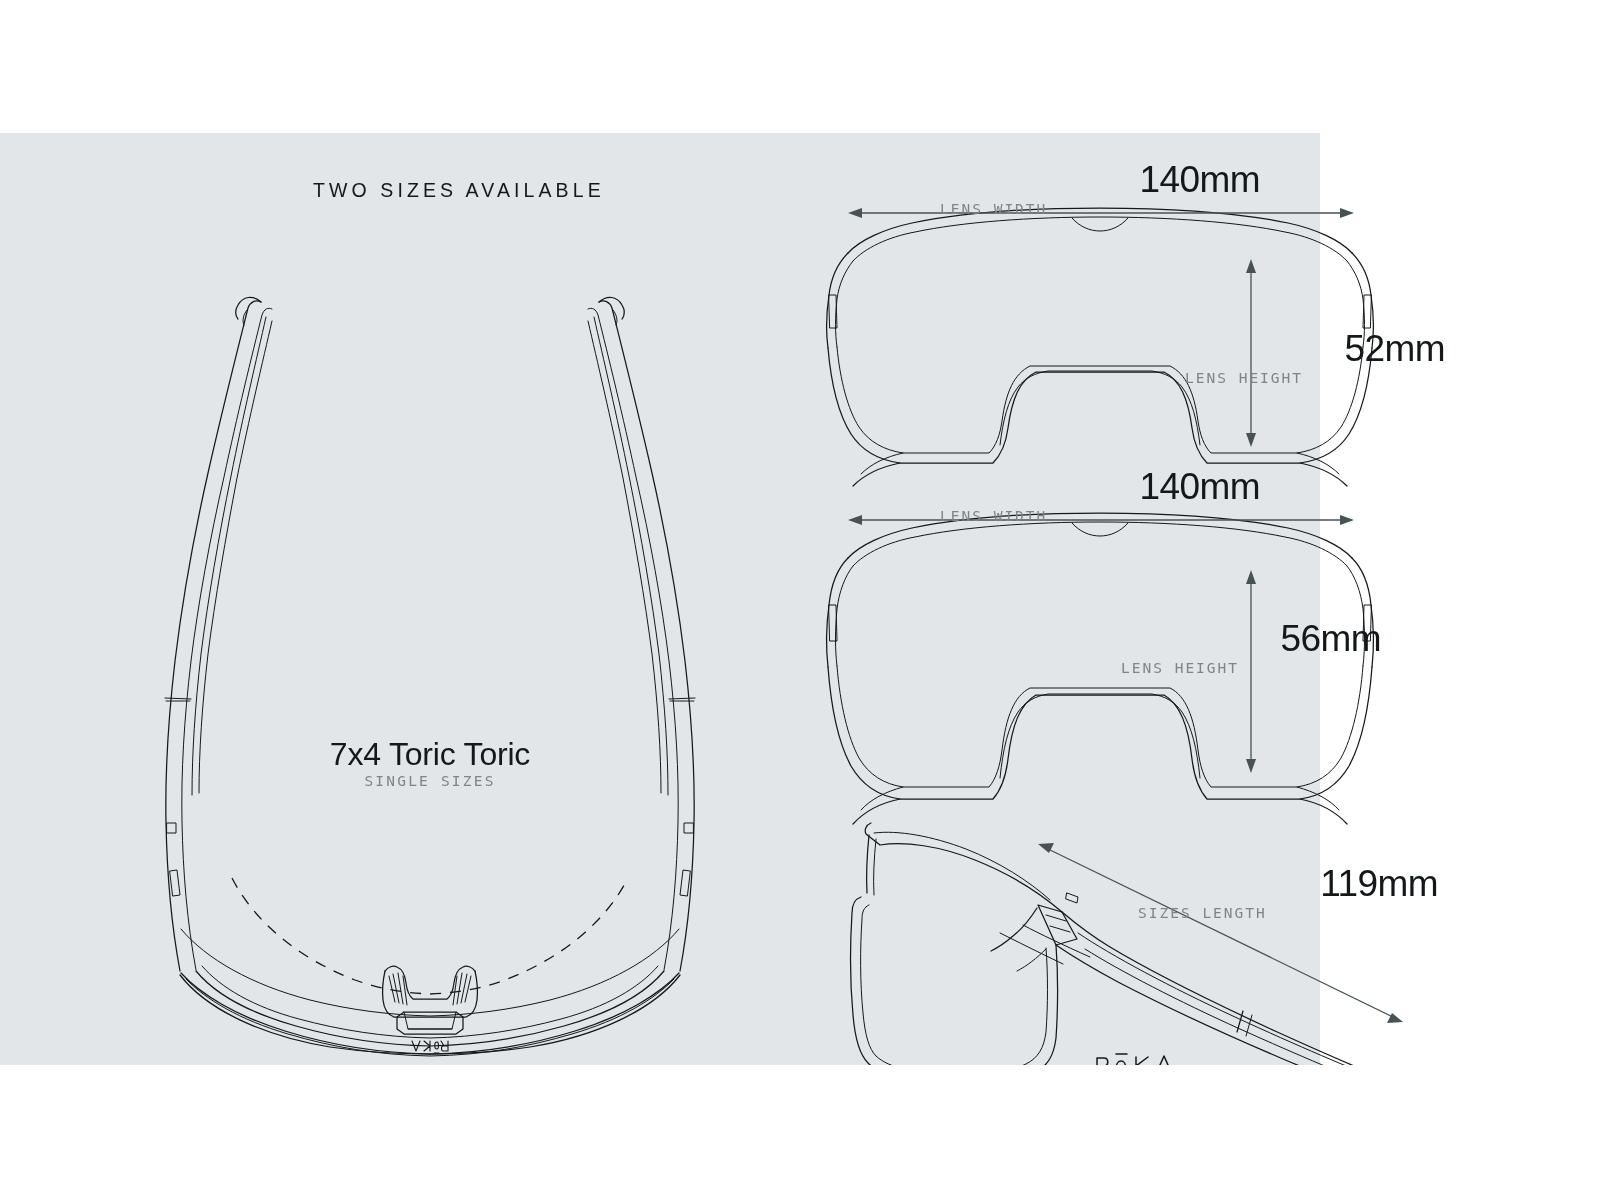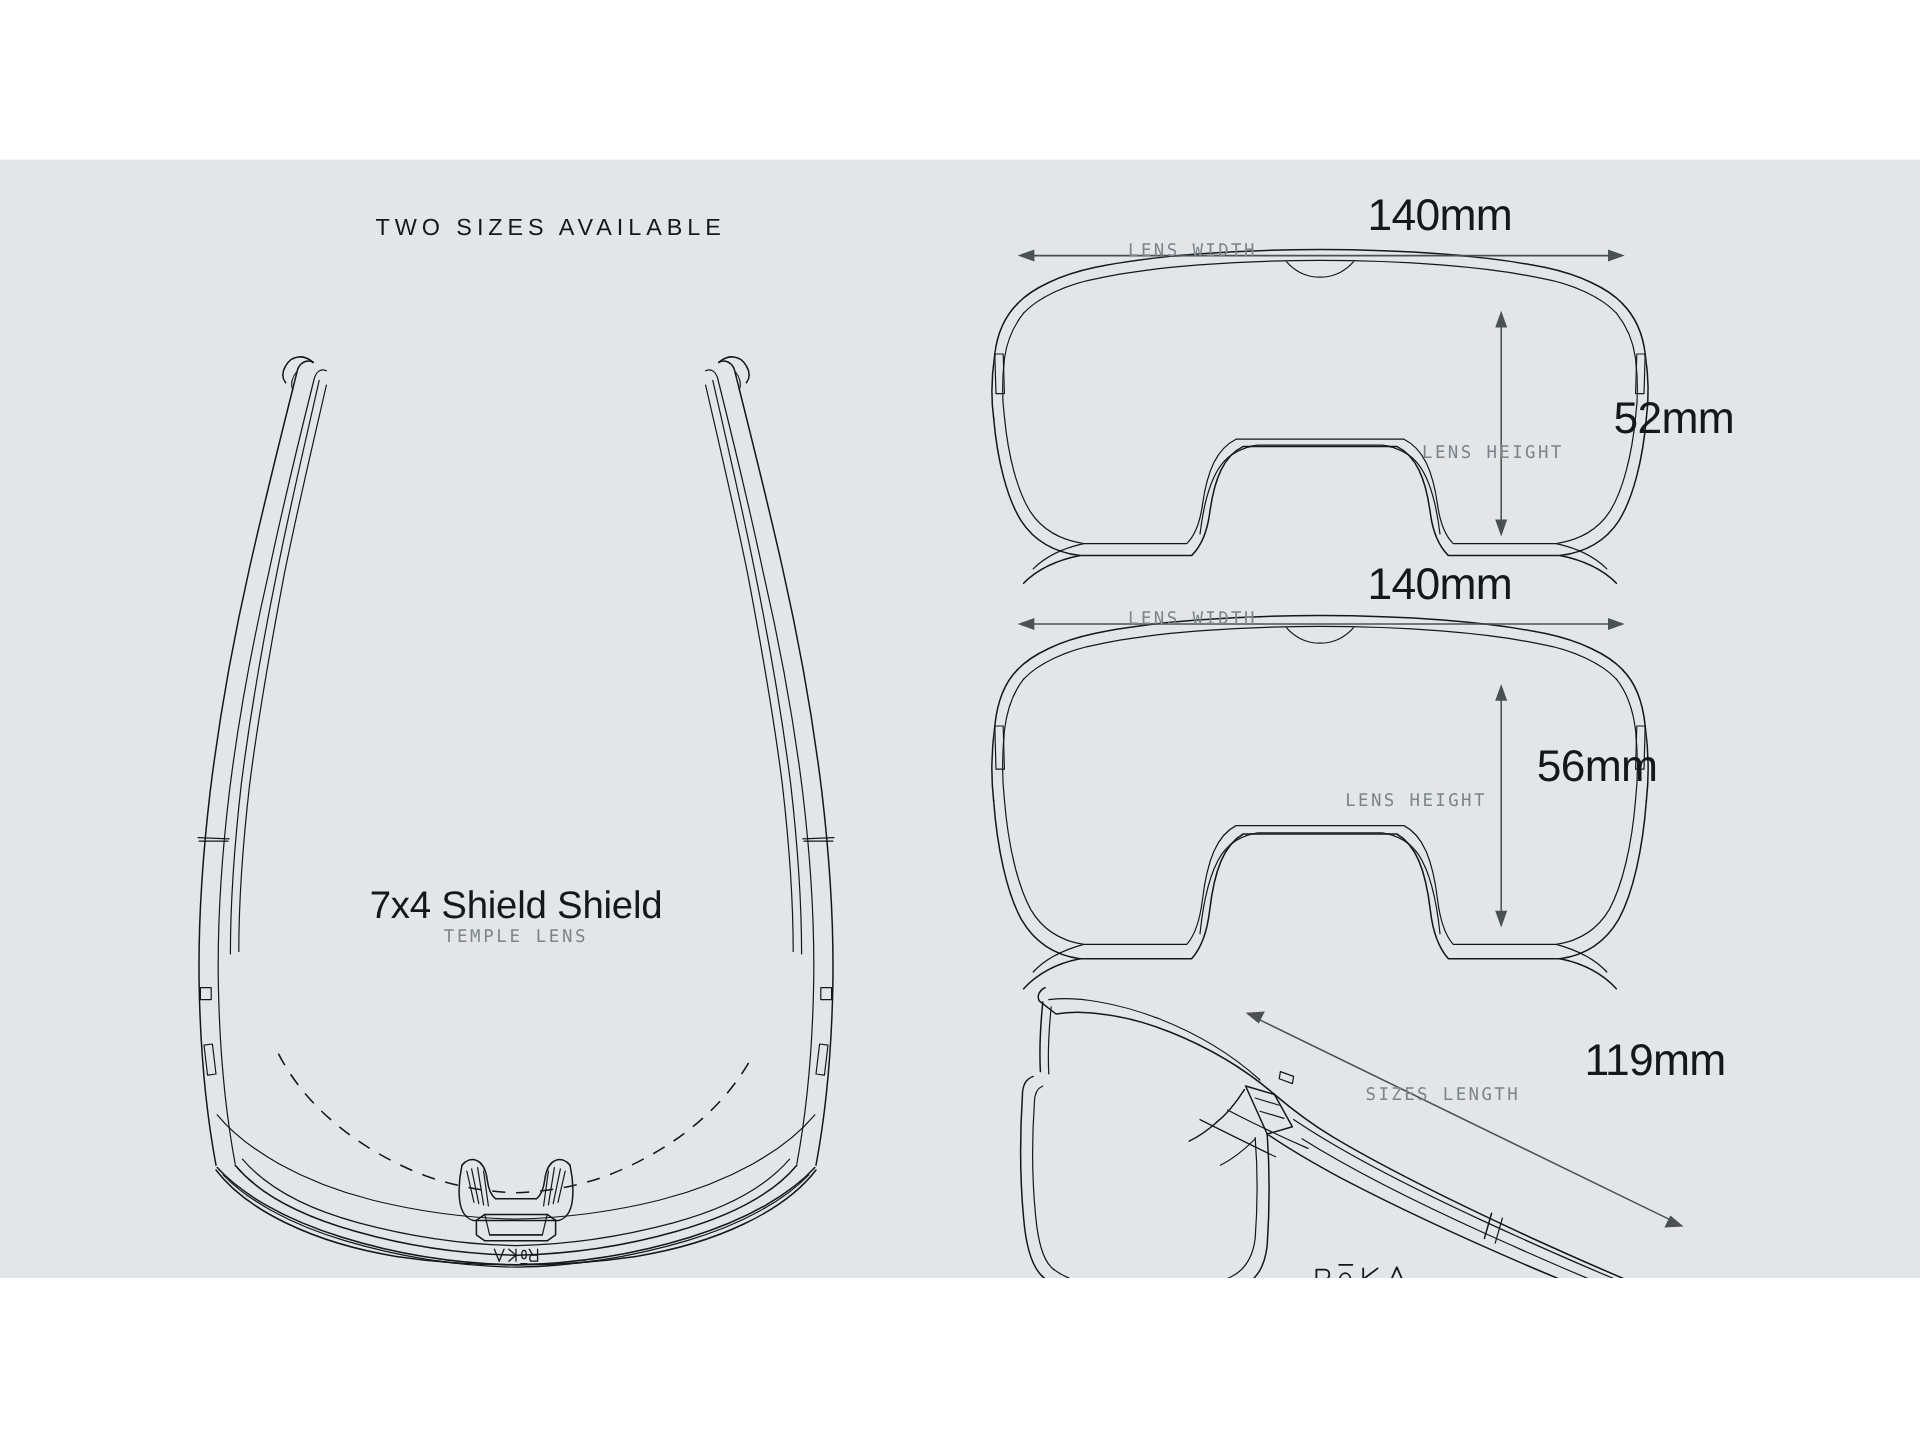--- a/index.html
+++ b/index.html
@@ -19,21 +19,21 @@
     width: 1600px;
     height: 1200px;
     background: #ffffff;
   }
 
   
   #panel {
     position: absolute;
     left: 0;
     top: 133px;
-    width: 1600px;
+    width: 1320px;
     height: 932px;
     background: #e2e6e8;
   }
 
   #artboard {
     position: absolute;
     inset: 0;
     width: 1600px;
     height: 932px;
   }
@@ -503,18 +503,18 @@
       <div class="dim-value">56mm</div>
       <div class="dim-label">LENS HEIGHT</div>
     </div>
 
     <div class="txt centerbox" style="left:1288px; top:730px; width:300px;">
       <div class="dim-value">119mm</div>
       <div class="dim-label">SIZES LENGTH</div>
     </div>
 
     <div class="txt centerbox" style="left:430px; top:603px; width:440px;">
-      <div class="lens-title">7x4 Shield Shield</div>
-      <div class="lens-sub">TEMPLE LENS</div>
+      <div class="lens-title">7x4 Toric Toric</div>
+      <div class="lens-sub">SINGLE SIZES</div>
     </div>
 
   </div>
 </div>
 
 </body></html>

